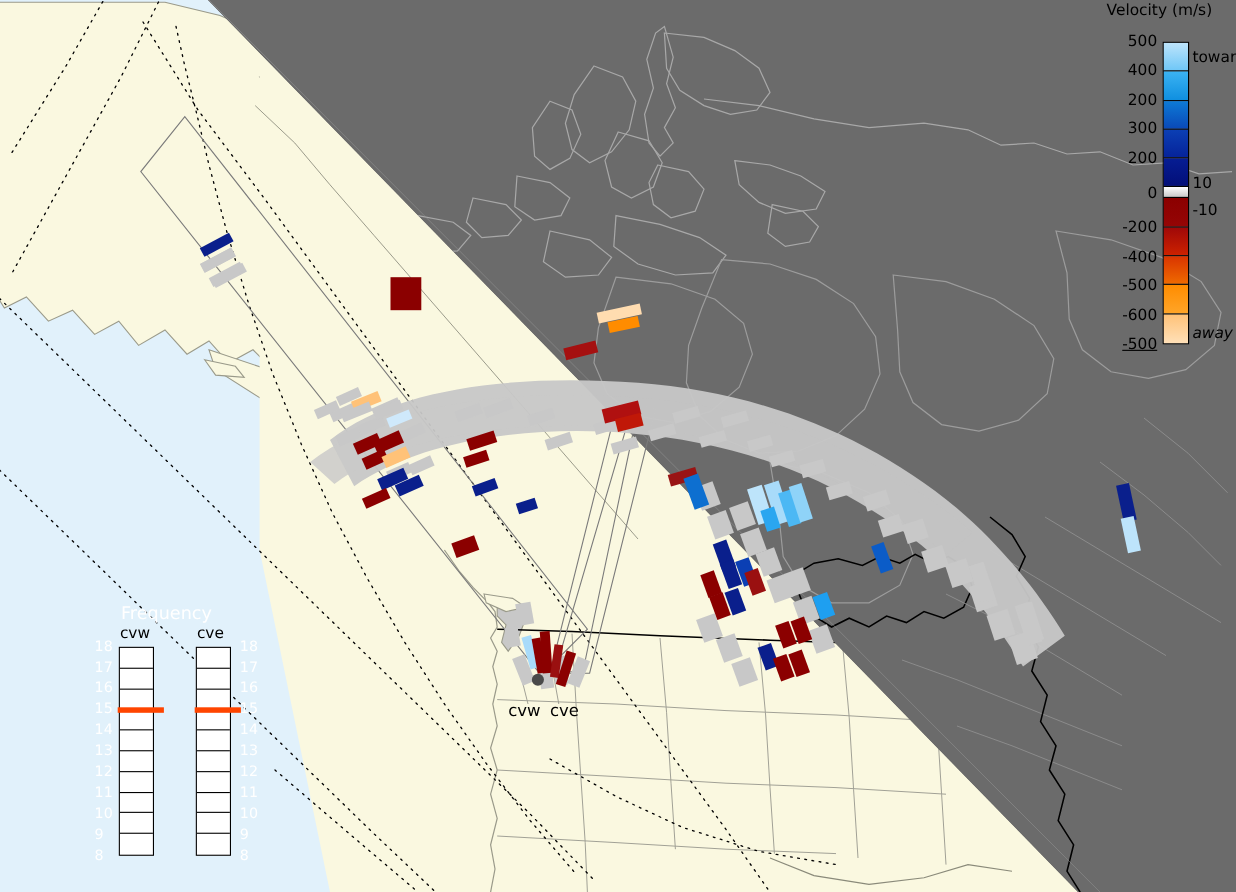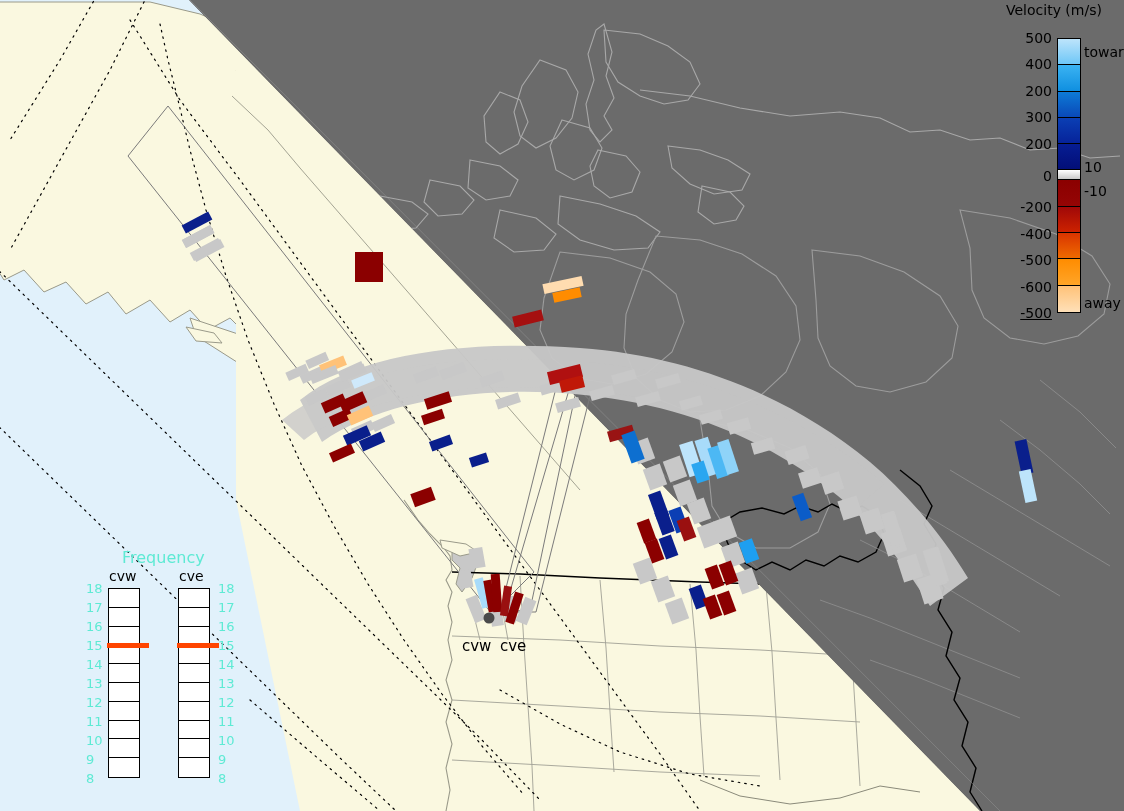--- a/index.html
+++ b/index.html
@@ -18,27 +18,27 @@
   #cbar{position:absolute;left:57px;top:38px;width:24px;height:275px;
     border:1px solid #000;box-sizing:border-box;}
   .cbcell{width:100%;box-sizing:border-box;border-bottom:1px solid #000;}
   .cbcell:last-child{border-bottom:none;}
   .cbtick{position:absolute;right:72px;color:#000;font-size:14px;text-align:right;
     white-space:nowrap;transform:translateY(-50%);font-family:"DejaVu Sans",sans-serif;}
   .cbside{position:absolute;left:84px;color:#000;font-size:14px;white-space:nowrap;
     transform:translateY(-50%);font-family:"DejaVu Sans",sans-serif;}
   
   #freq{position:absolute;left:90px;top:548px;width:160px;height:240px;z-index:40;}
-  #freq-title{position:absolute;left:20px;top:0px;color:#5eead4;font-size:16px;white-space:nowrap;margin-left:12px;}
+  #freq-title{position:absolute;left:20px;top:0px;color:#ffffff;font-size:16px;white-space:nowrap;}
   .freq-col-label{position:absolute;top:20px;color:#000;font-size:14px;white-space:nowrap;}
   .freq-bar{position:absolute;top:40px;width:32px;height:190px;border:1px solid #000;
     box-sizing:border-box;background:#fff;}
   .freq-seg{width:100%;box-sizing:border-box;border-bottom:1px solid #000;position:relative;}
   .freq-seg:last-child{border-bottom:none;}
-  .freq-tick{position:absolute;color:#5eead4;font-size:13px;white-space:nowrap;
+  .freq-tick{position:absolute;color:#ffffff;font-size:13px;white-space:nowrap;
     transform:translateY(-50%);}
   .freq-hl{position:absolute;left:-1px;width:42px;height:5px;background:#ff4500;}
   
   .stn-label{position:absolute;color:#000;font-size:15px;white-space:nowrap;z-index:40;}
 </style>
 </head>
 <body>
 
 <div id="stage">
 
@@ -341,21 +341,21 @@
         <div class="cbtick" style="top: 207.027px;">-200</div>
         <div class="cbtick" style="top: 233.52px;">-400</div>
         <div class="cbtick" style="top: 260.013px;">-500</div>
         <div class="cbtick" style="top: 286.507px;">-600</div>
         <div class="cbtick" style="top: 313px; text-decoration: underline;">-500</div>
       </div>
     <div id="cbar-sides">
         <div class="cbside" style="top: 52px;">toward</div>
         <div class="cbside" style="top: 167.466px;">10</div>
         <div class="cbside" style="top: 190.534px;">-10</div>
-        <div class="cbside" style="top: 303px;">away</div>
+        <div class="cbside" style="top: 303px; font-style: italic;">away</div>
       </div>
   </div>
 
   <div id="freq">
     <div id="freq-title">Frequency</div>
     <div id="freq-cols">
         <div class="freq-col-label" style="left: 19px;">cvw</div>
         <div class="freq-bar" style="left: 18px;">
           <div class="freq-seg" style="height: 10%;"></div>
           <div class="freq-seg" style="height: 10%;"></div>

